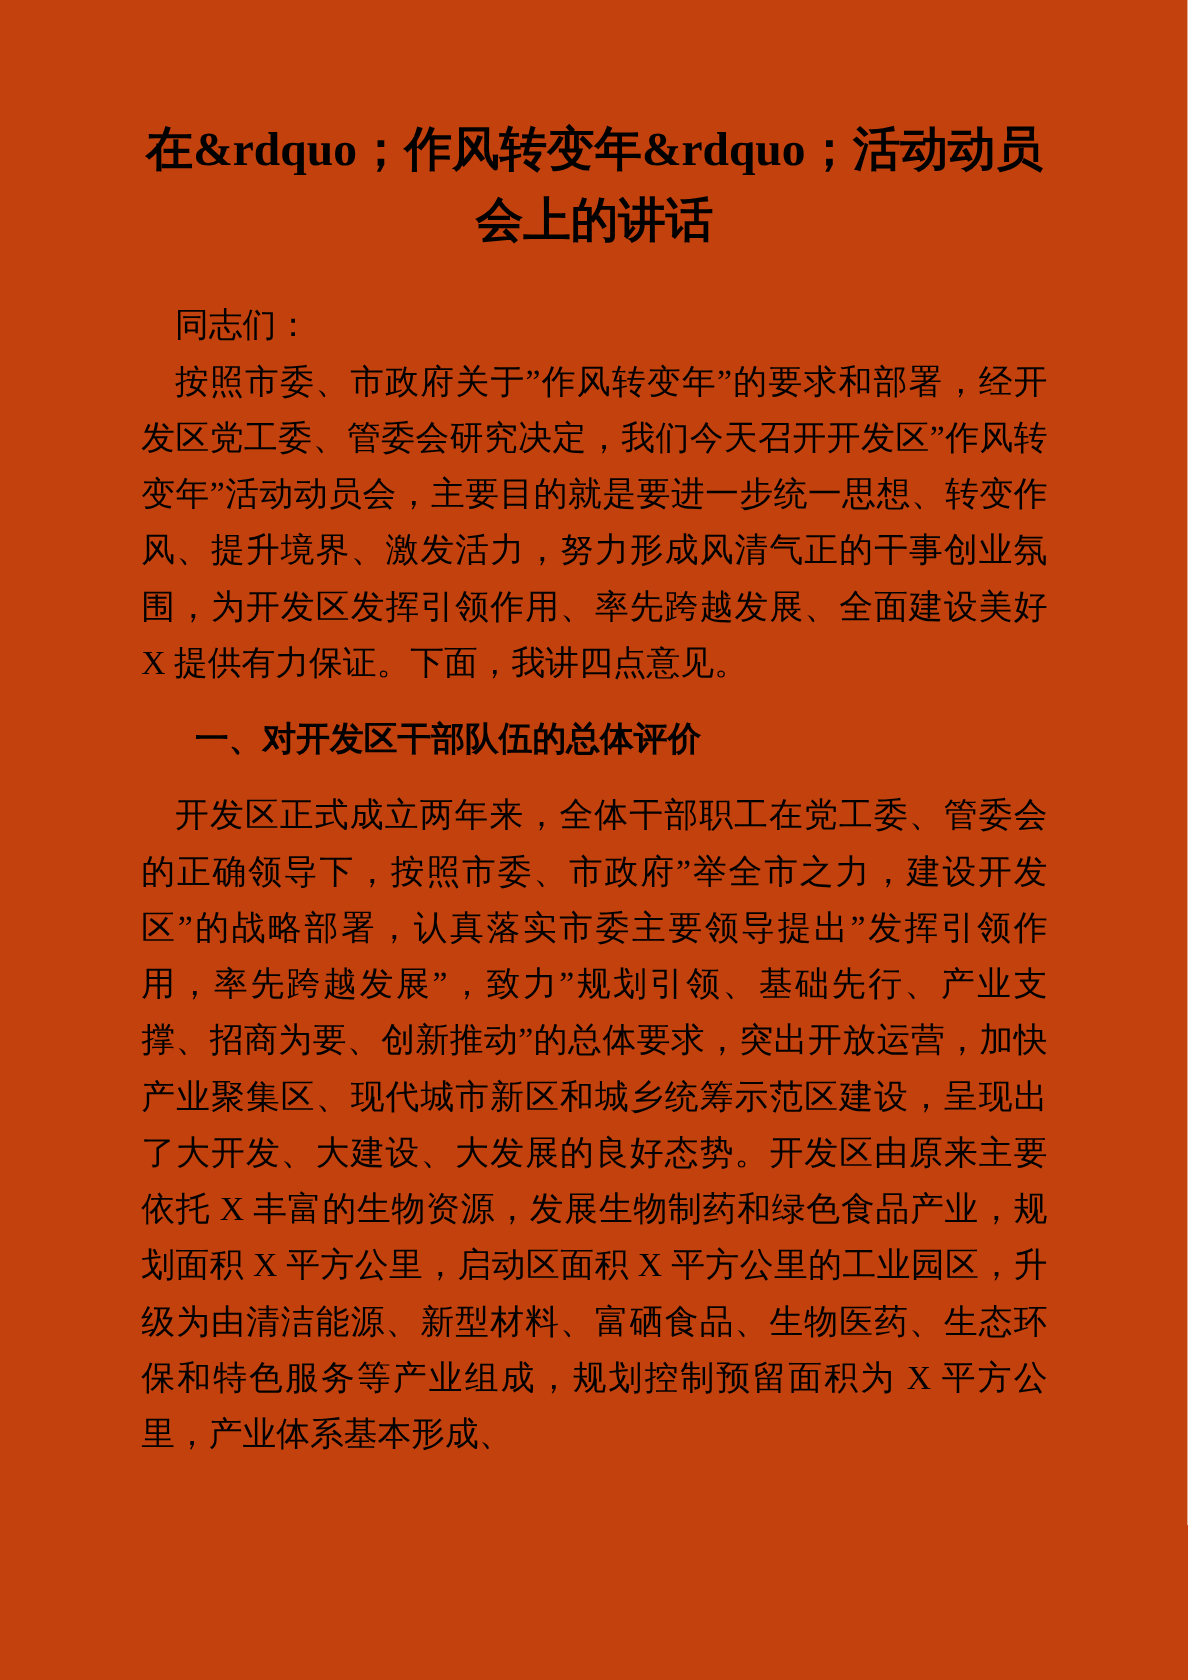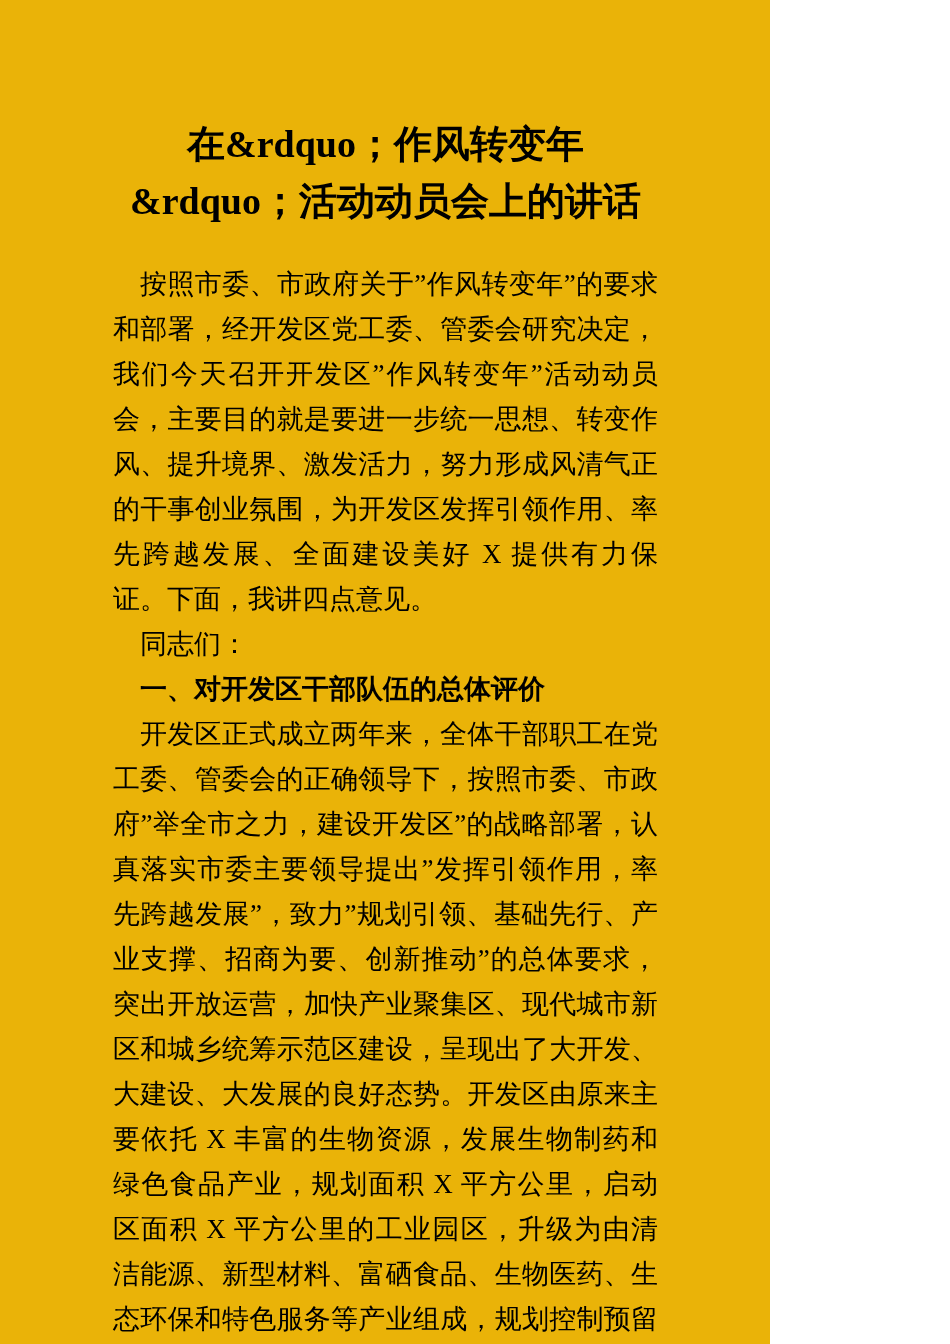--- a/index.html
+++ b/index.html
@@ -2,25 +2,25 @@
 <html><head>
 <meta charset="utf-8">
 <style>
   html, body {
     margin: 0;
     padding: 0;
     background: #ffffff;
   }
   .page {
     position: relative;
-    width: 770px;
+    width: 950px;
     height: 1344px;
-    background: #eab308;
+    background: #c2410c;
     box-sizing: border-box;
-    padding: 116px 112px 0 113px;
+    padding: 92px 112px 0 113px;
     color: #000000;
     overflow: hidden;
   }
   .doc-title {
     margin: 0 0 32px 0;
     font-family: "Liberation Serif", "DejaVu Serif", serif;
     font-weight: 700;
     font-size: 38px;
     line-height: 57px;
     text-align: center;
@@ -31,37 +31,37 @@
     font-family: "Liberation Serif", "DejaVu Serif", serif;
     font-weight: 400;
     font-size: 27px;
     line-height: 45px;
     text-align: justify;
     text-indent: 1em;
     color: #000000;
     word-break: break-all;
   }
   .section-heading {
-    margin: 0;
+    margin: 16px;
     font-family: "Liberation Sans", "DejaVu Sans", sans-serif;
     font-weight: 700;
     font-size: 27px;
     line-height: 45px;
     text-indent: 1em;
     text-align: left;
     color: #000000;
   }
 </style>
 </head>
 <body>
 
 <div class="page">
   <h1 class="doc-title">在&amp;rdquo；作风转变年&amp;rdquo；活动动员会上的讲话</h1>
 
 
+  <p class="para">同志们：</p>
+
   <p class="para">按照市委、市政府关于”作风转变年”的要求和部署，经开发区党工委、管委会研究决定，我们今天召开开发区”作风转变年”活动动员会，主要目的就是要进一步统一思想、转变作风、提升境界、激发活力，努力形成风清气正的干事创业氛围，为开发区发挥引领作用、率先跨越发展、全面建设美好 X 提供有力保证。下面，我讲四点意见。</p>
-
-  <p class="para">同志们：</p>
 
   <h2 class="section-heading">一、对开发区干部队伍的总体评价</h2>
 
   <p class="para">开发区正式成立两年来，全体干部职工在党工委、管委会的正确领导下，按照市委、市政府”举全市之力，建设开发区”的战略部署，认真落实市委主要领导提出”发挥引领作用，率先跨越发展”，致力”规划引领、基础先行、产业支撑、招商为要、创新推动”的总体要求，突出开放运营，加快产业聚集区、现代城市新区和城乡统筹示范区建设，呈现出了大开发、大建设、大发展的良好态势。开发区由原来主要依托 X 丰富的生物资源，发展生物制药和绿色食品产业，规划面积 X 平方公里，启动区面积 X 平方公里的工业园区，升级为由清洁能源、新型材料、富硒食品、生物医药、生态环保和特色服务等产业组成，规划控制预留面积为 X 平方公里，产业体系基本形成、</p>
 </div>
 
 </body></html>

